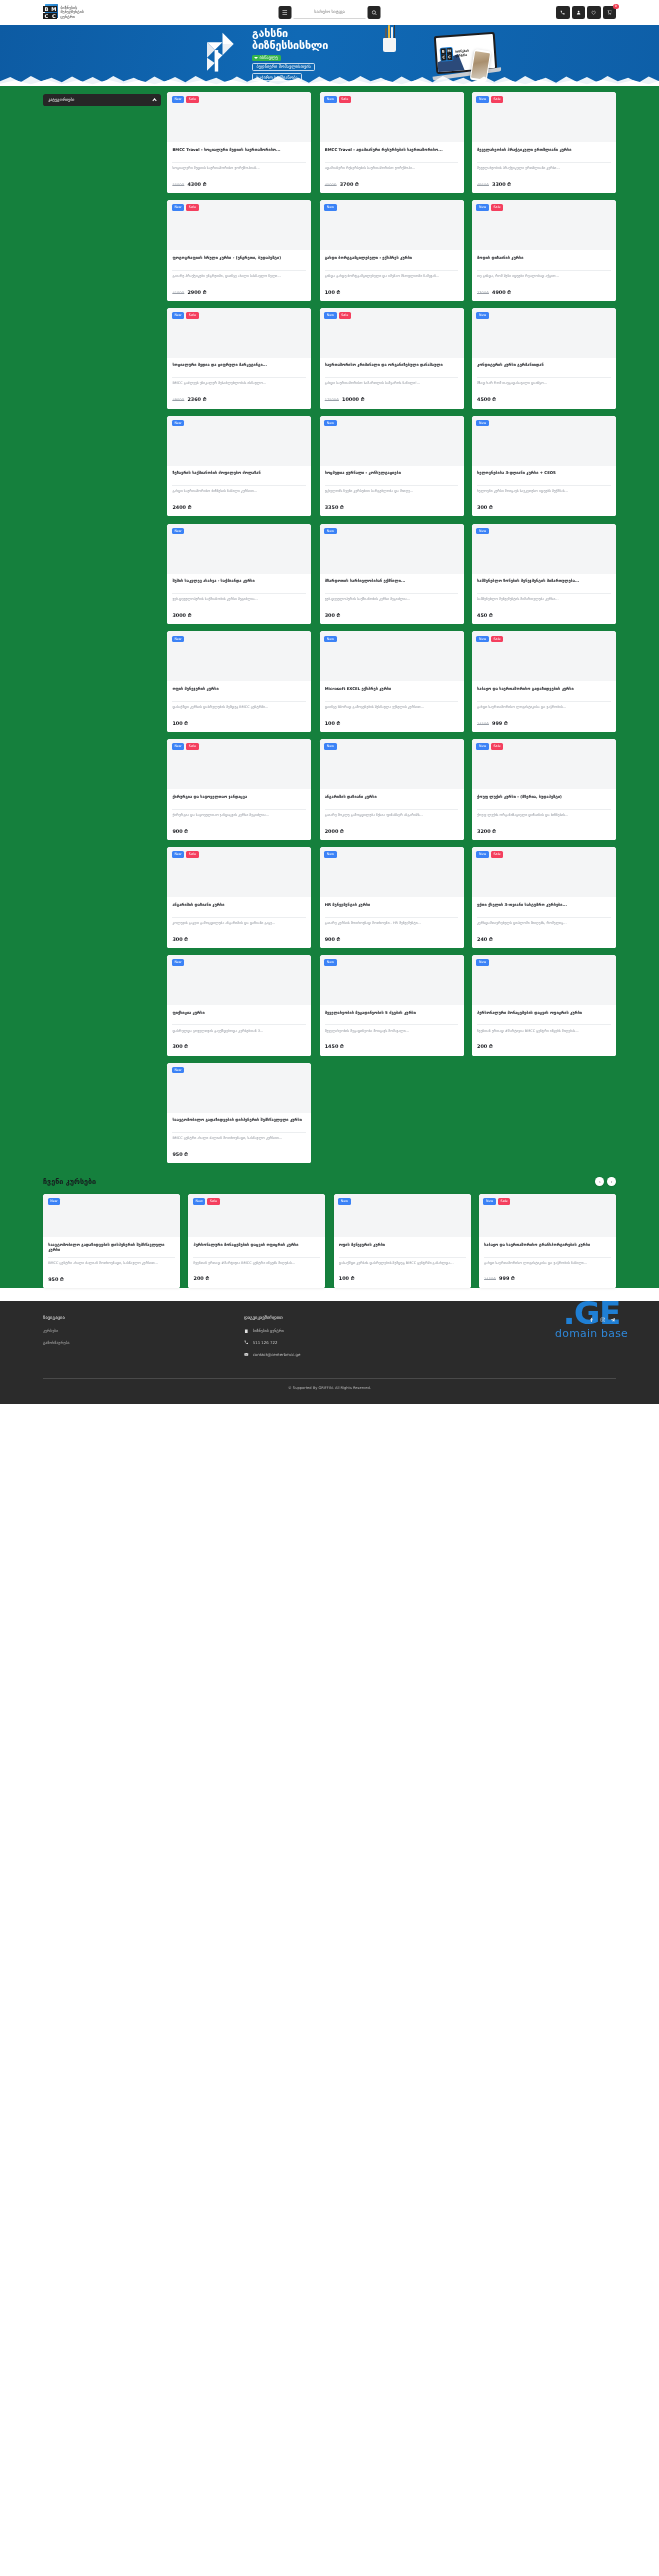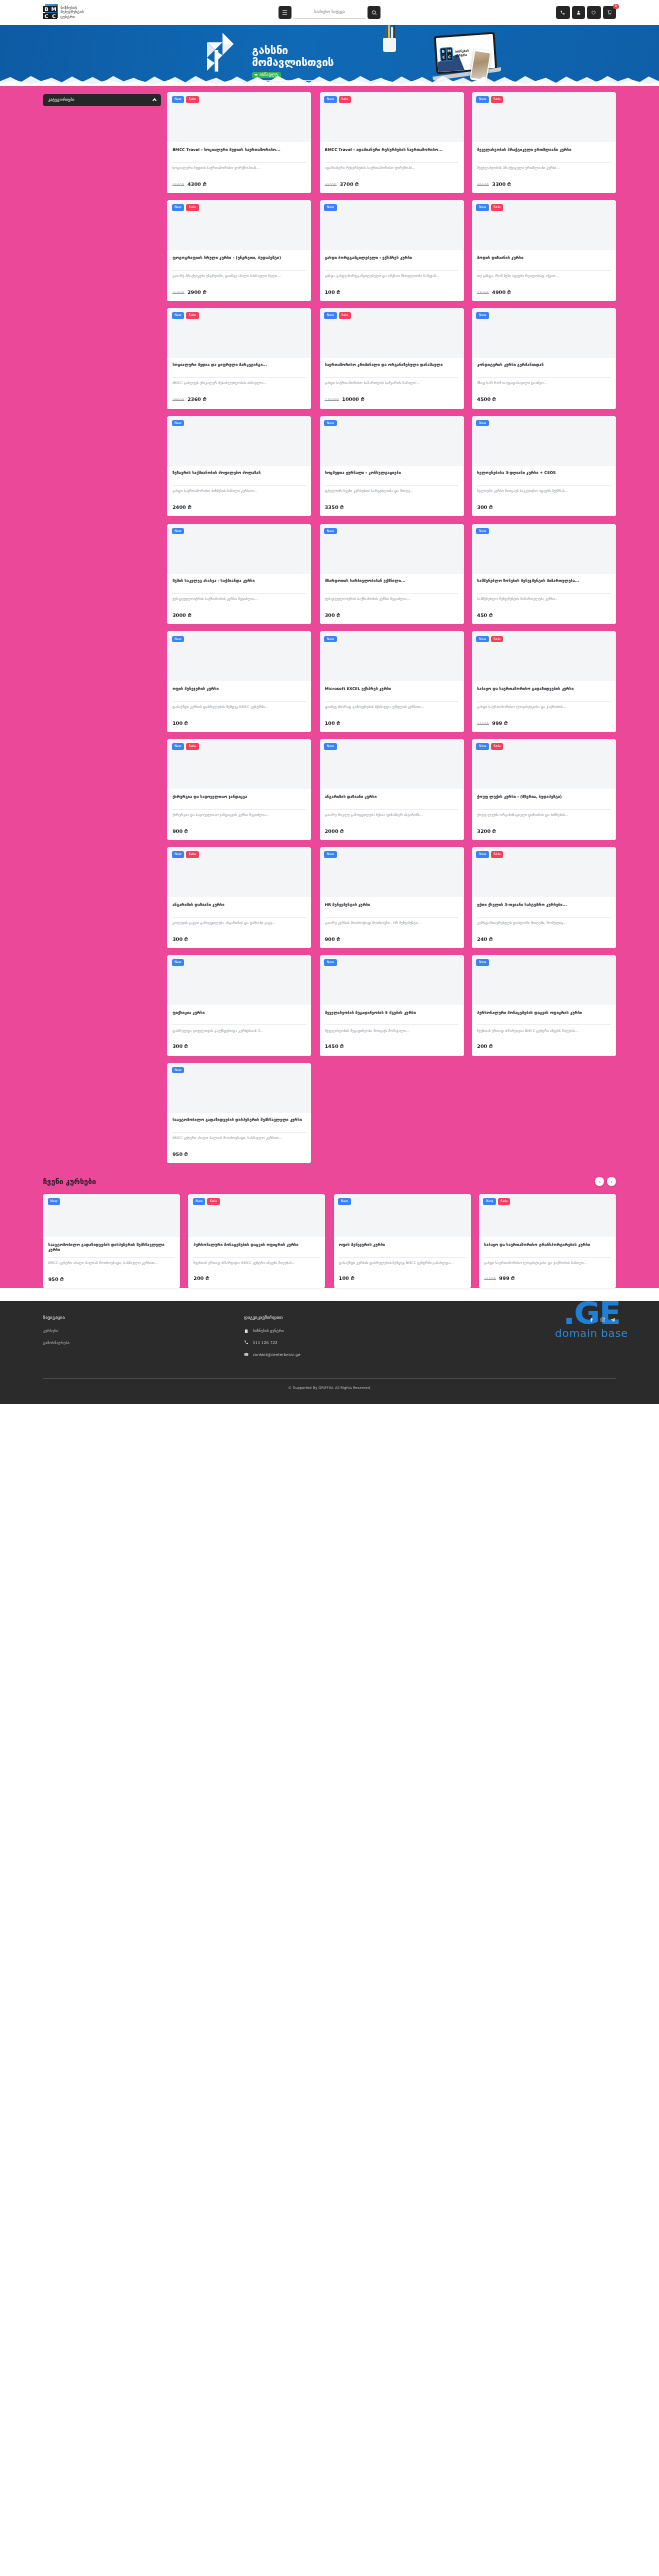--- a/index.html
+++ b/index.html
@@ -90,21 +90,21 @@
   .hero {
     height: 61px;
     background: linear-gradient(100deg,#0d5ba3 0%,#1069b5 45%,#0e5fa8 100%);
     position: relative; overflow: hidden;
   }
   .hero-inner { position: relative; width: 659px; height: 100%; }
   .origami {
     position: absolute; left: 201px; top: 7.2px;
     width: 43px; height: 43px;
   }
-  .hero-text { position: absolute; left: 252px; top: 20px; }
+  .hero-text { position: absolute; left: 252px; top: 3px; }
   .hero-h1 {
     color: #fff; font-size: 10.8px; font-weight: 700;
     line-height: 12px; letter-spacing: -0.2px;
   }
   .hero-tags { margin-top: 2.6px; display: flex; flex-direction: column; gap: 1.5px; align-items: flex-start; }
   .tag-green {
     background: #35b44a; color: #fff;
     font-size: 4.4px; padding: 0.8px 3.6px 0.8px 2.1px;
     border-radius: 1.5px; display: flex; align-items: center; gap: 1.5px;
   }
@@ -156,21 +156,21 @@
     box-shadow: 0 1px 3.1px rgba(0,0,0,.25);
   }
   .phone-screen { width:100%; height:100%; border-radius:1px;
     background: linear-gradient(160deg,#cbb79a 0%,#a98f6e 40%,#d9d2c6 100%); }
   .pencils { position:absolute; left: 383px; top: 27px; }
   .cup { width: 13.4px; height: 14px; background:#f4f5f6; border-radius: 1px 1px 2.1px 2.1px; position:absolute; bottom:0; left:0; }
   .pencil { position: absolute; bottom: 11.3px; width: 1.5px; border-radius: 0.5px; }
   .hero-wave { position: absolute; left: 0; bottom: 0; width: 659px; height: 13.4px; }
 
   
-  .main { background: #ec4899; padding: 6.2px 0 0 0; }
+  .main { background: #15803d; padding: 6.2px 0 0 0; }
   .content-row { width: 659px; display: flex; padding: 0 43px; gap: 0; }
   .sidebar { width: 118px; flex: 0 0 118px; }
   .cat-select {
     background: #262626; color: #fff;
     border-radius: 2.6px; height: 11.3px;
     display: flex; align-items: center; justify-content: space-between;
     padding: 0 5.2px; font-size: 4.1px; cursor: pointer;
     margin-top: 2.1px;
   }
   .chev-up {
@@ -335,21 +335,21 @@
       <polygon points="50,28 76,28 50,54" fill="#eef2f6"></polygon>
       <polygon points="14,24 50,24 32,42" fill="#ffffff"></polygon>
       <polygon points="14,24 32,42 14,60" fill="#e4eaf1"></polygon>
       <polygon points="32,42 50,54 32,72" fill="#ffffff"></polygon>
       <polygon points="14,60 32,72 14,90" fill="#f2f5f9"></polygon>
       <rect x="32" y="42" width="8" height="50" fill="#ffffff"></rect>
     </svg>
 
     <div class="hero-text">
       <div class="hero-h1">გახსნი</div>
-      <div class="hero-h1">მომავლისთვის</div>
+      <div class="hero-h1">ბიზნესსისხლი</div>
       <div class="hero-tags">
         <div class="tag-green">
           <span class="tri-down"></span>
           <span>ისწავლე</span>
         </div>
         <div class="tag-outline">ბედნიერი მომავლისთვის</div>
         <div class="tag-outline">საჭირო საქმიანობა</div>
       </div>
     </div>
 

